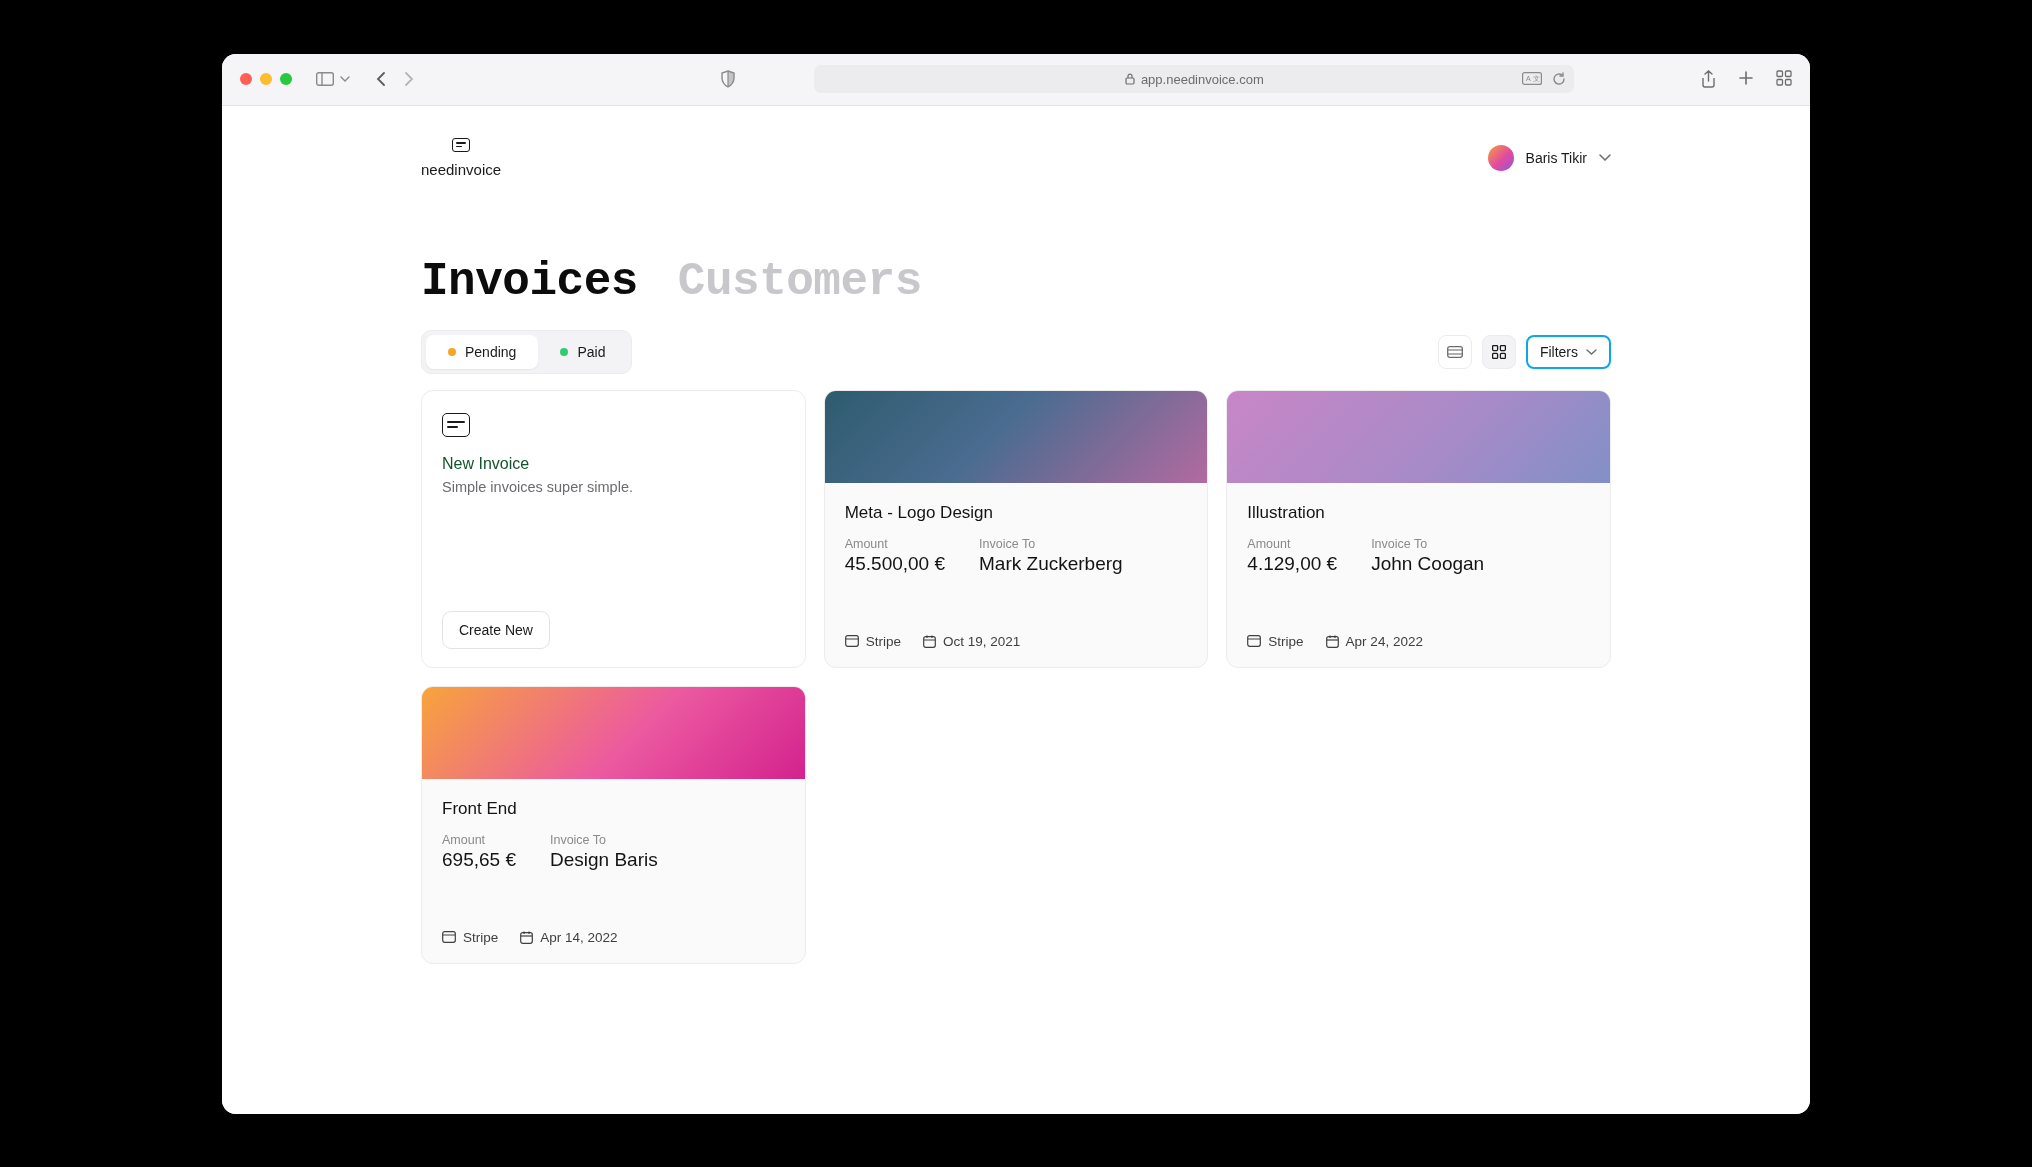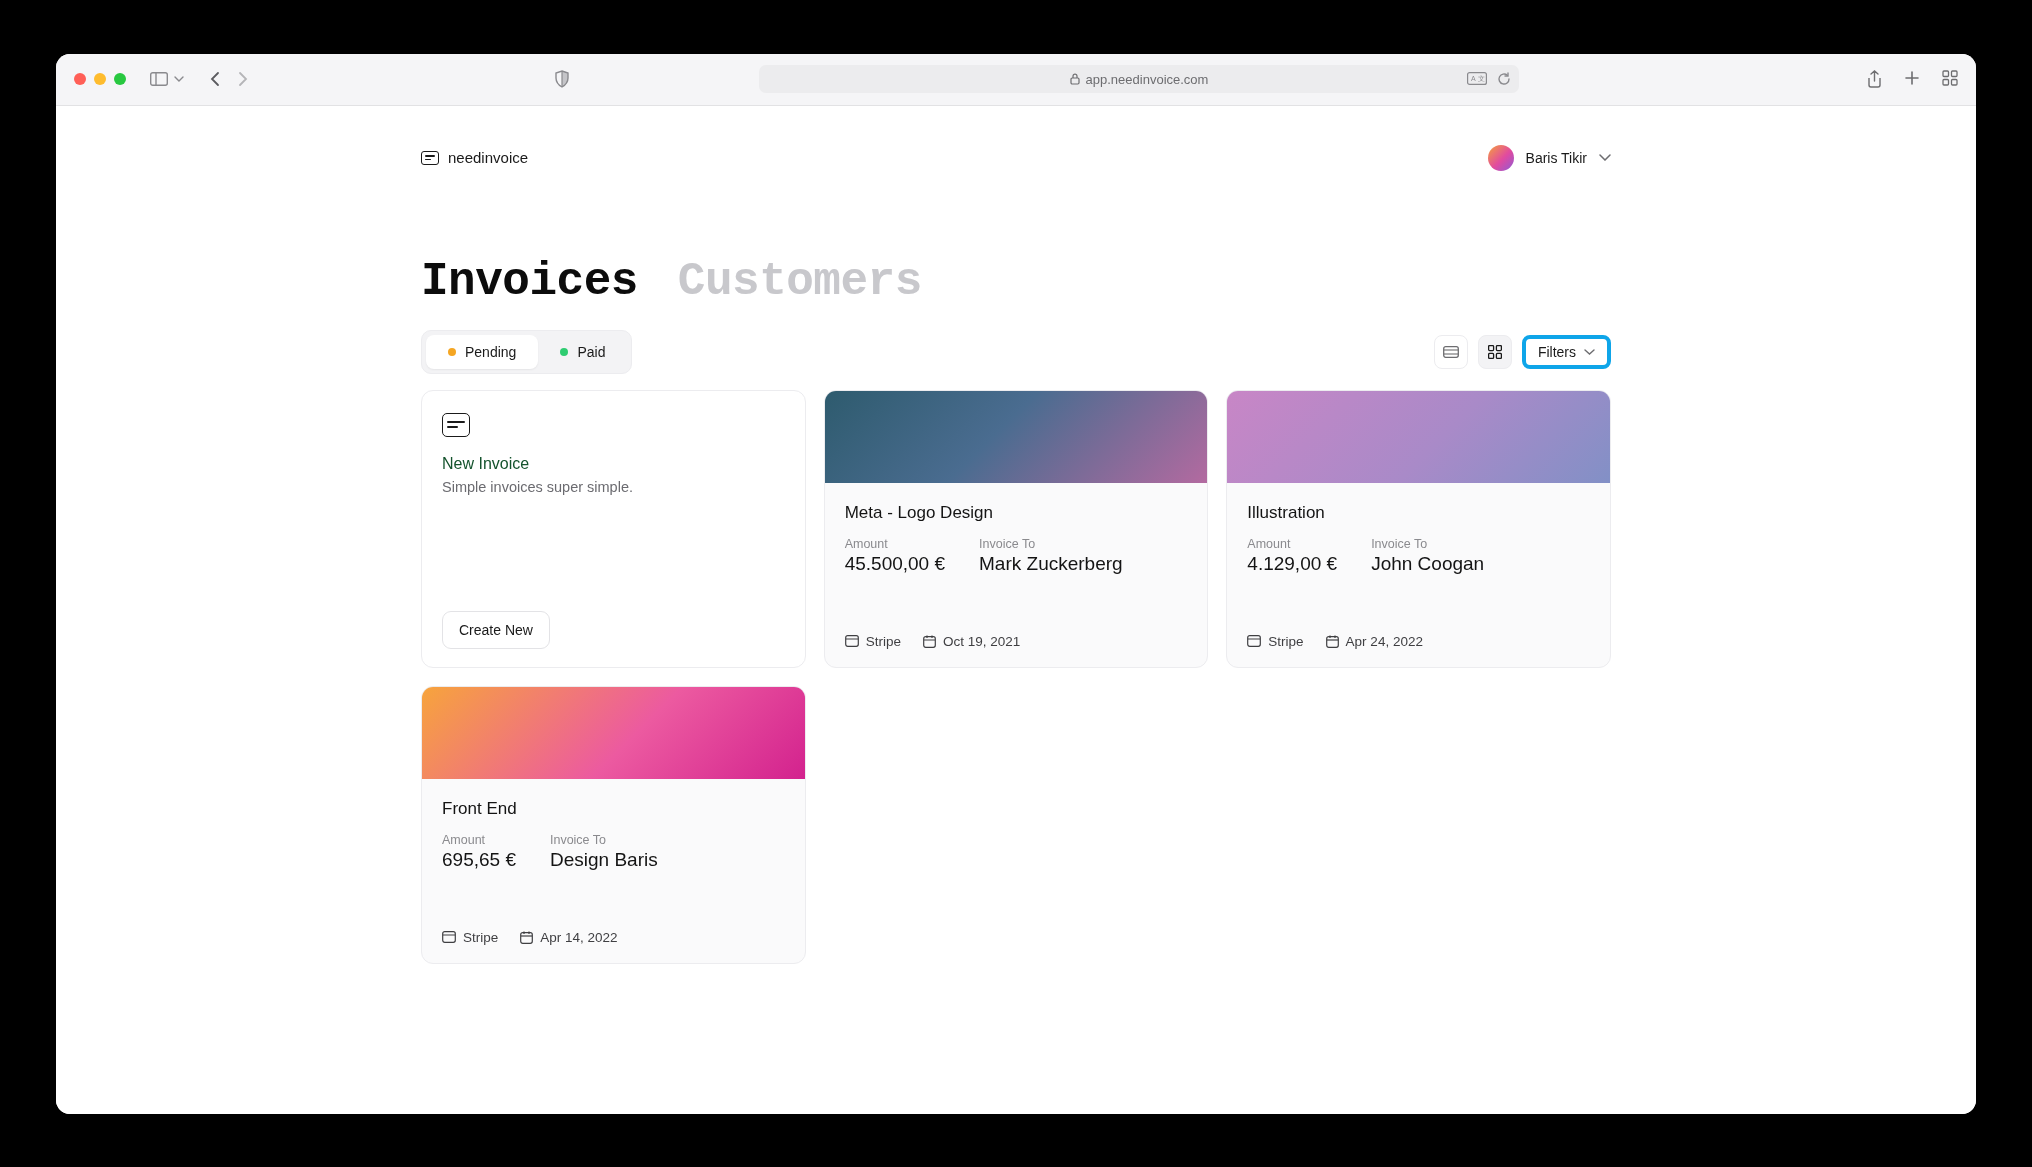--- a/index.html
+++ b/index.html
@@ -6,21 +6,21 @@
   body {
     background: #000;
     font-family: -apple-system, BlinkMacSystemFont, "Segoe UI", Helvetica, Arial, sans-serif;
     width: 2032px;
     height: 1167px;
     display: flex;
     align-items: center;
     justify-content: center;
   }
   .macos-window {
-    width: 1920px;
+    width: 1588px;
     height: 1060px;
     background: #fff;
     border-radius: 14px;
     overflow: hidden;
     box-shadow: 0 30px 80px rgba(0,0,0,0.5);
     display: flex;
     flex-direction: column;
   }
   
   .browser-chrome {
@@ -71,21 +71,21 @@
     width: 1190px;
     margin: 0 auto;
     padding-top: 24px;
   }
   .top-bar {
     display: flex;
     align-items: center;
     justify-content: space-between;
     height: 56px;
   }
-  .brand { display: flex; align-items: center; gap: 9px; font-size: 15px; color: #1a1a1a; }
+  .brand { display: flex; align-items: center; gap: 9px; font-size: 15px; color: #1a1a1a; flex-direction: column; }
   .brand-icon {
     width: 18px; height: 14px; border: 1.6px solid #1a1a1a; border-radius: 3px;
     display:flex; flex-direction:column; justify-content:center; gap:2px; padding:0 3px;
   }
   .brand-icon span { height:1.5px; background:#1a1a1a; border-radius:1px; }
   .brand-icon span:nth-child(2){ width:60%; }
 
   .user-menu { display:flex; align-items:center; gap:12px; font-size:14px; color:#1a1a1a; }
   .avatar {
     width: 26px; height: 26px; border-radius: 50%;
@@ -118,21 +118,21 @@
   .dot.orange { background:#f5a623; }
   .dot.green { background:#2ecc71; }
 
   .right-controls { display:flex; align-items:center; gap:10px; }
   .icon-btn {
     width:34px; height:34px; border:1px solid #ececef; border-radius:8px;
     display:flex; align-items:center; justify-content:center; color:#6d6d70; cursor:pointer;
   }
   .icon-btn.active { background:#f3f3f5; color:#1a1a1a; }
   .filters-btn {
-    height:34px; border:4px solid #0ea5e9; border-radius:8px;
+    height:34px; border:2px solid #0ea5e9; border-radius:8px;
     display:flex; align-items:center; gap:8px; padding:0 12px; font-size:14px; color:#1a1a1a; cursor:pointer;
   }
 
   .grid {
     display:grid; grid-template-columns: repeat(3, 1fr); gap: 18px;
     margin-top: 16px;
   }
 
   .card {
     border:1px solid #ececef; border-radius:12px; overflow:hidden;

